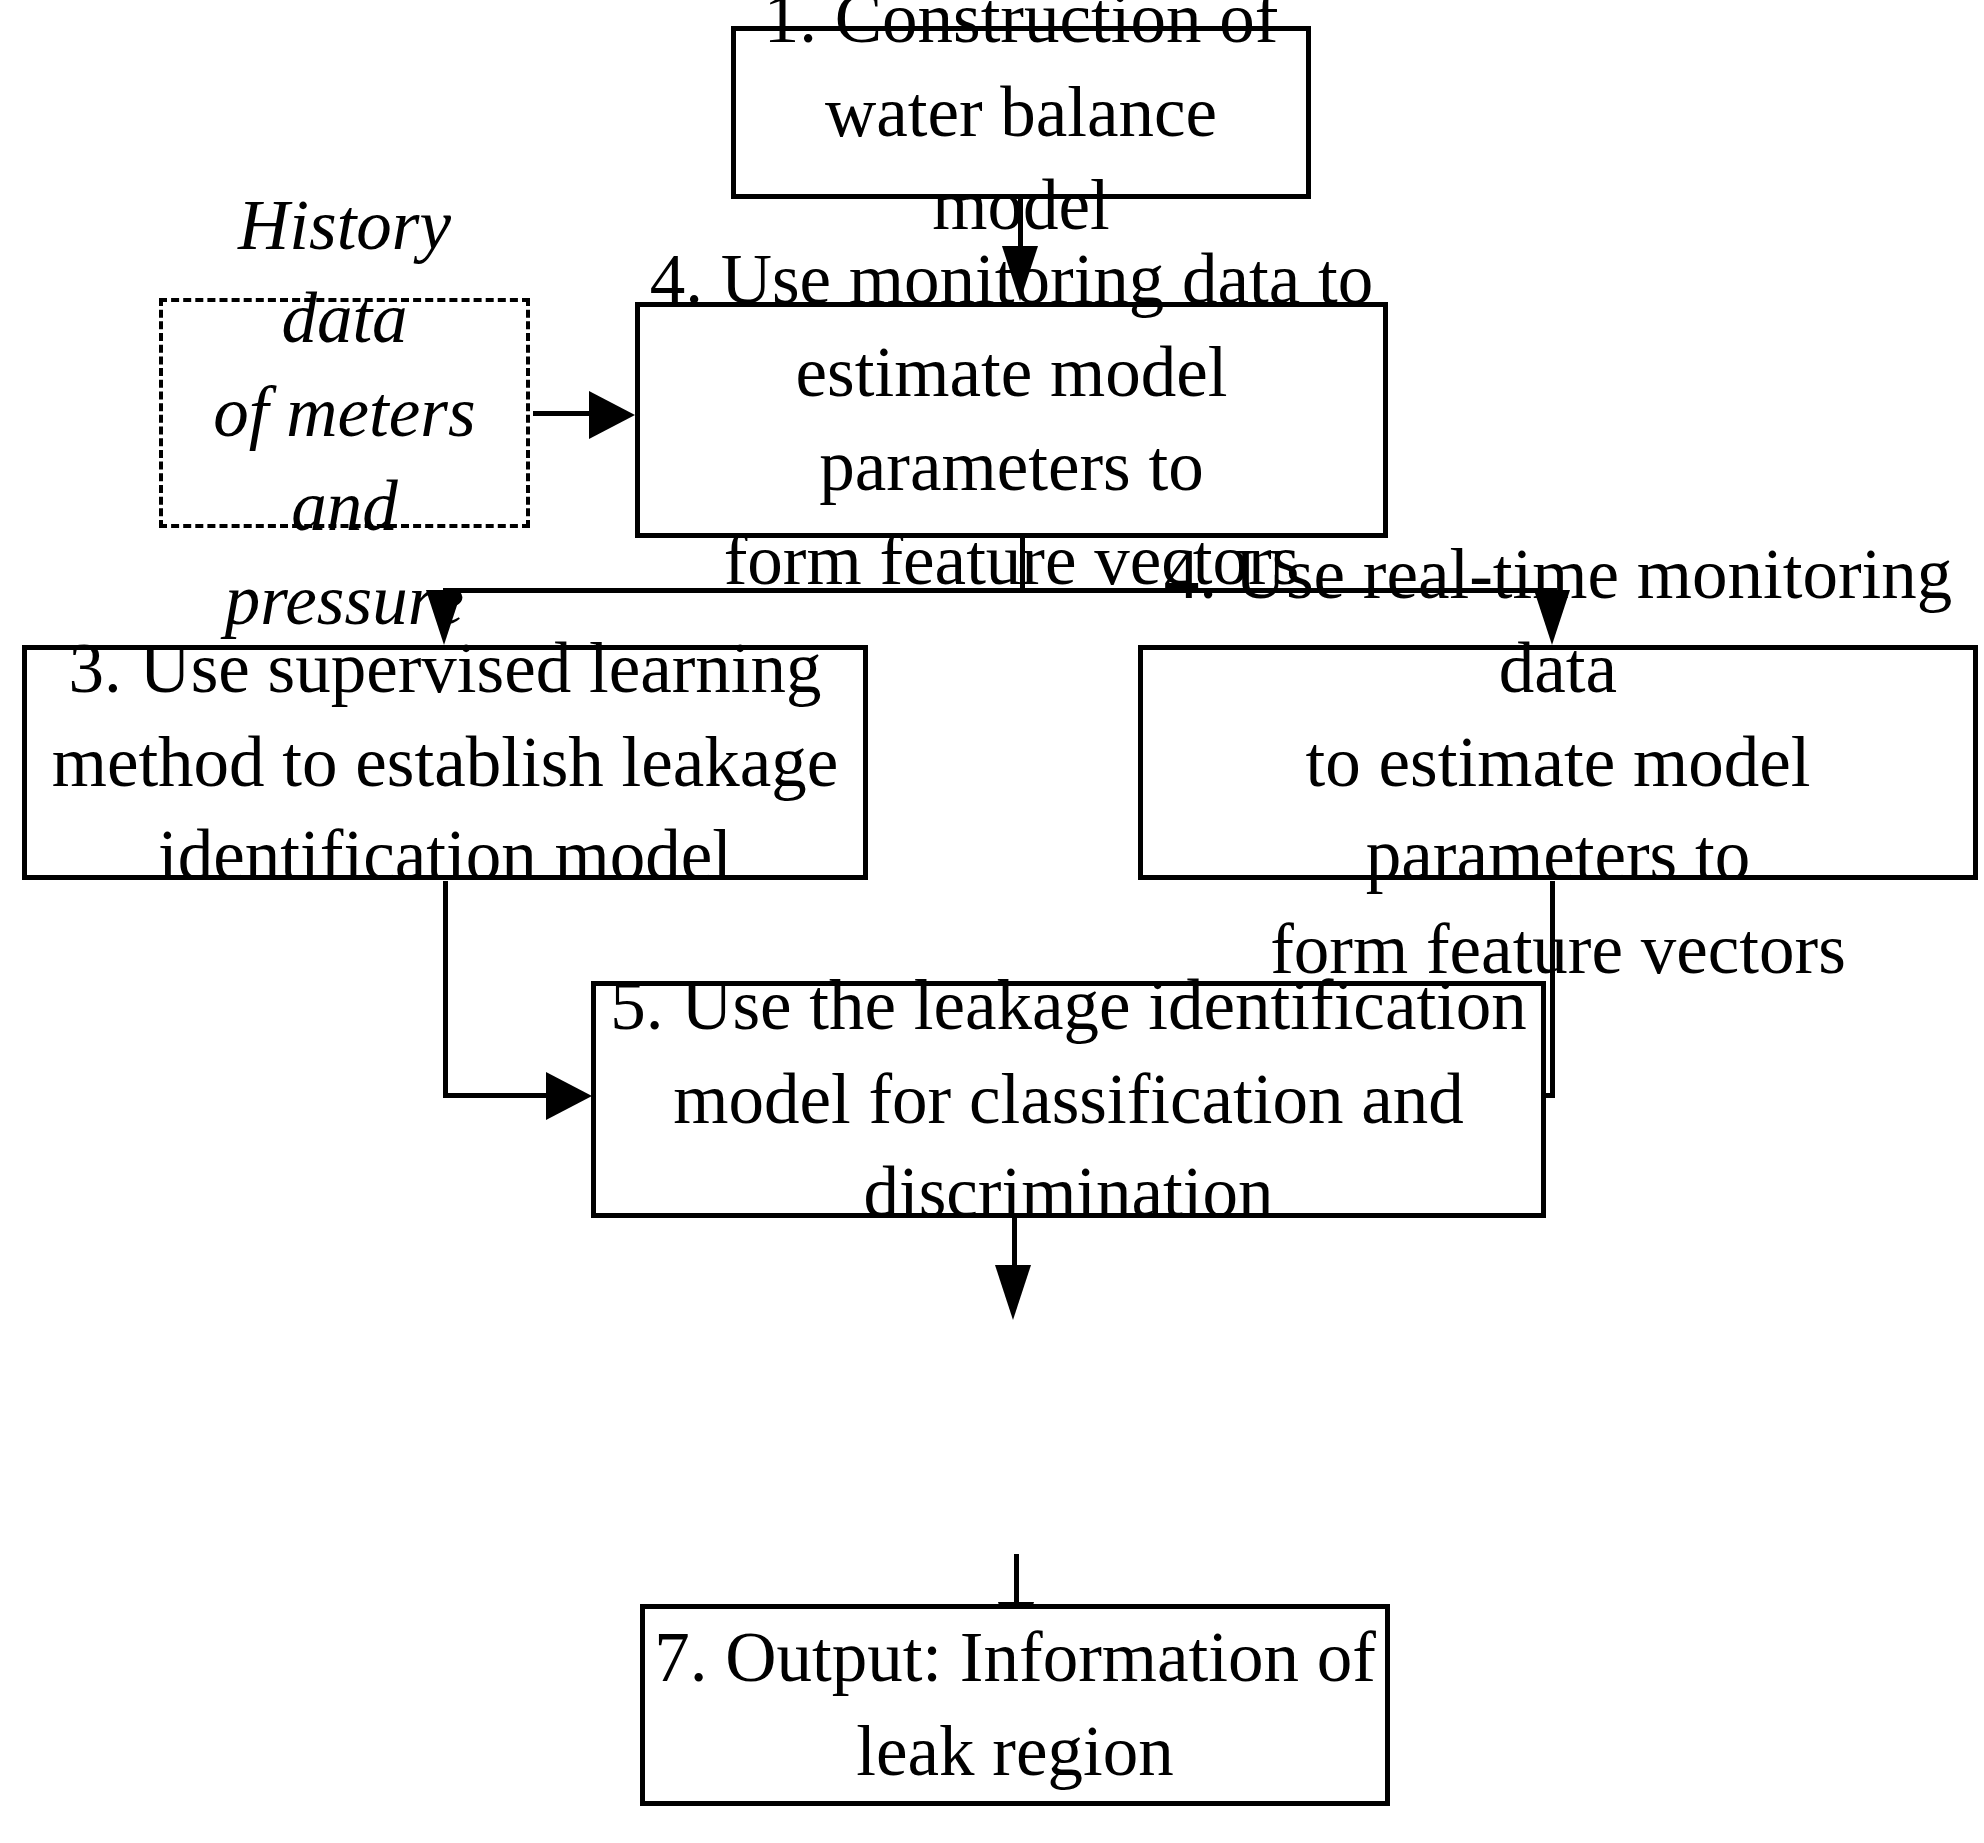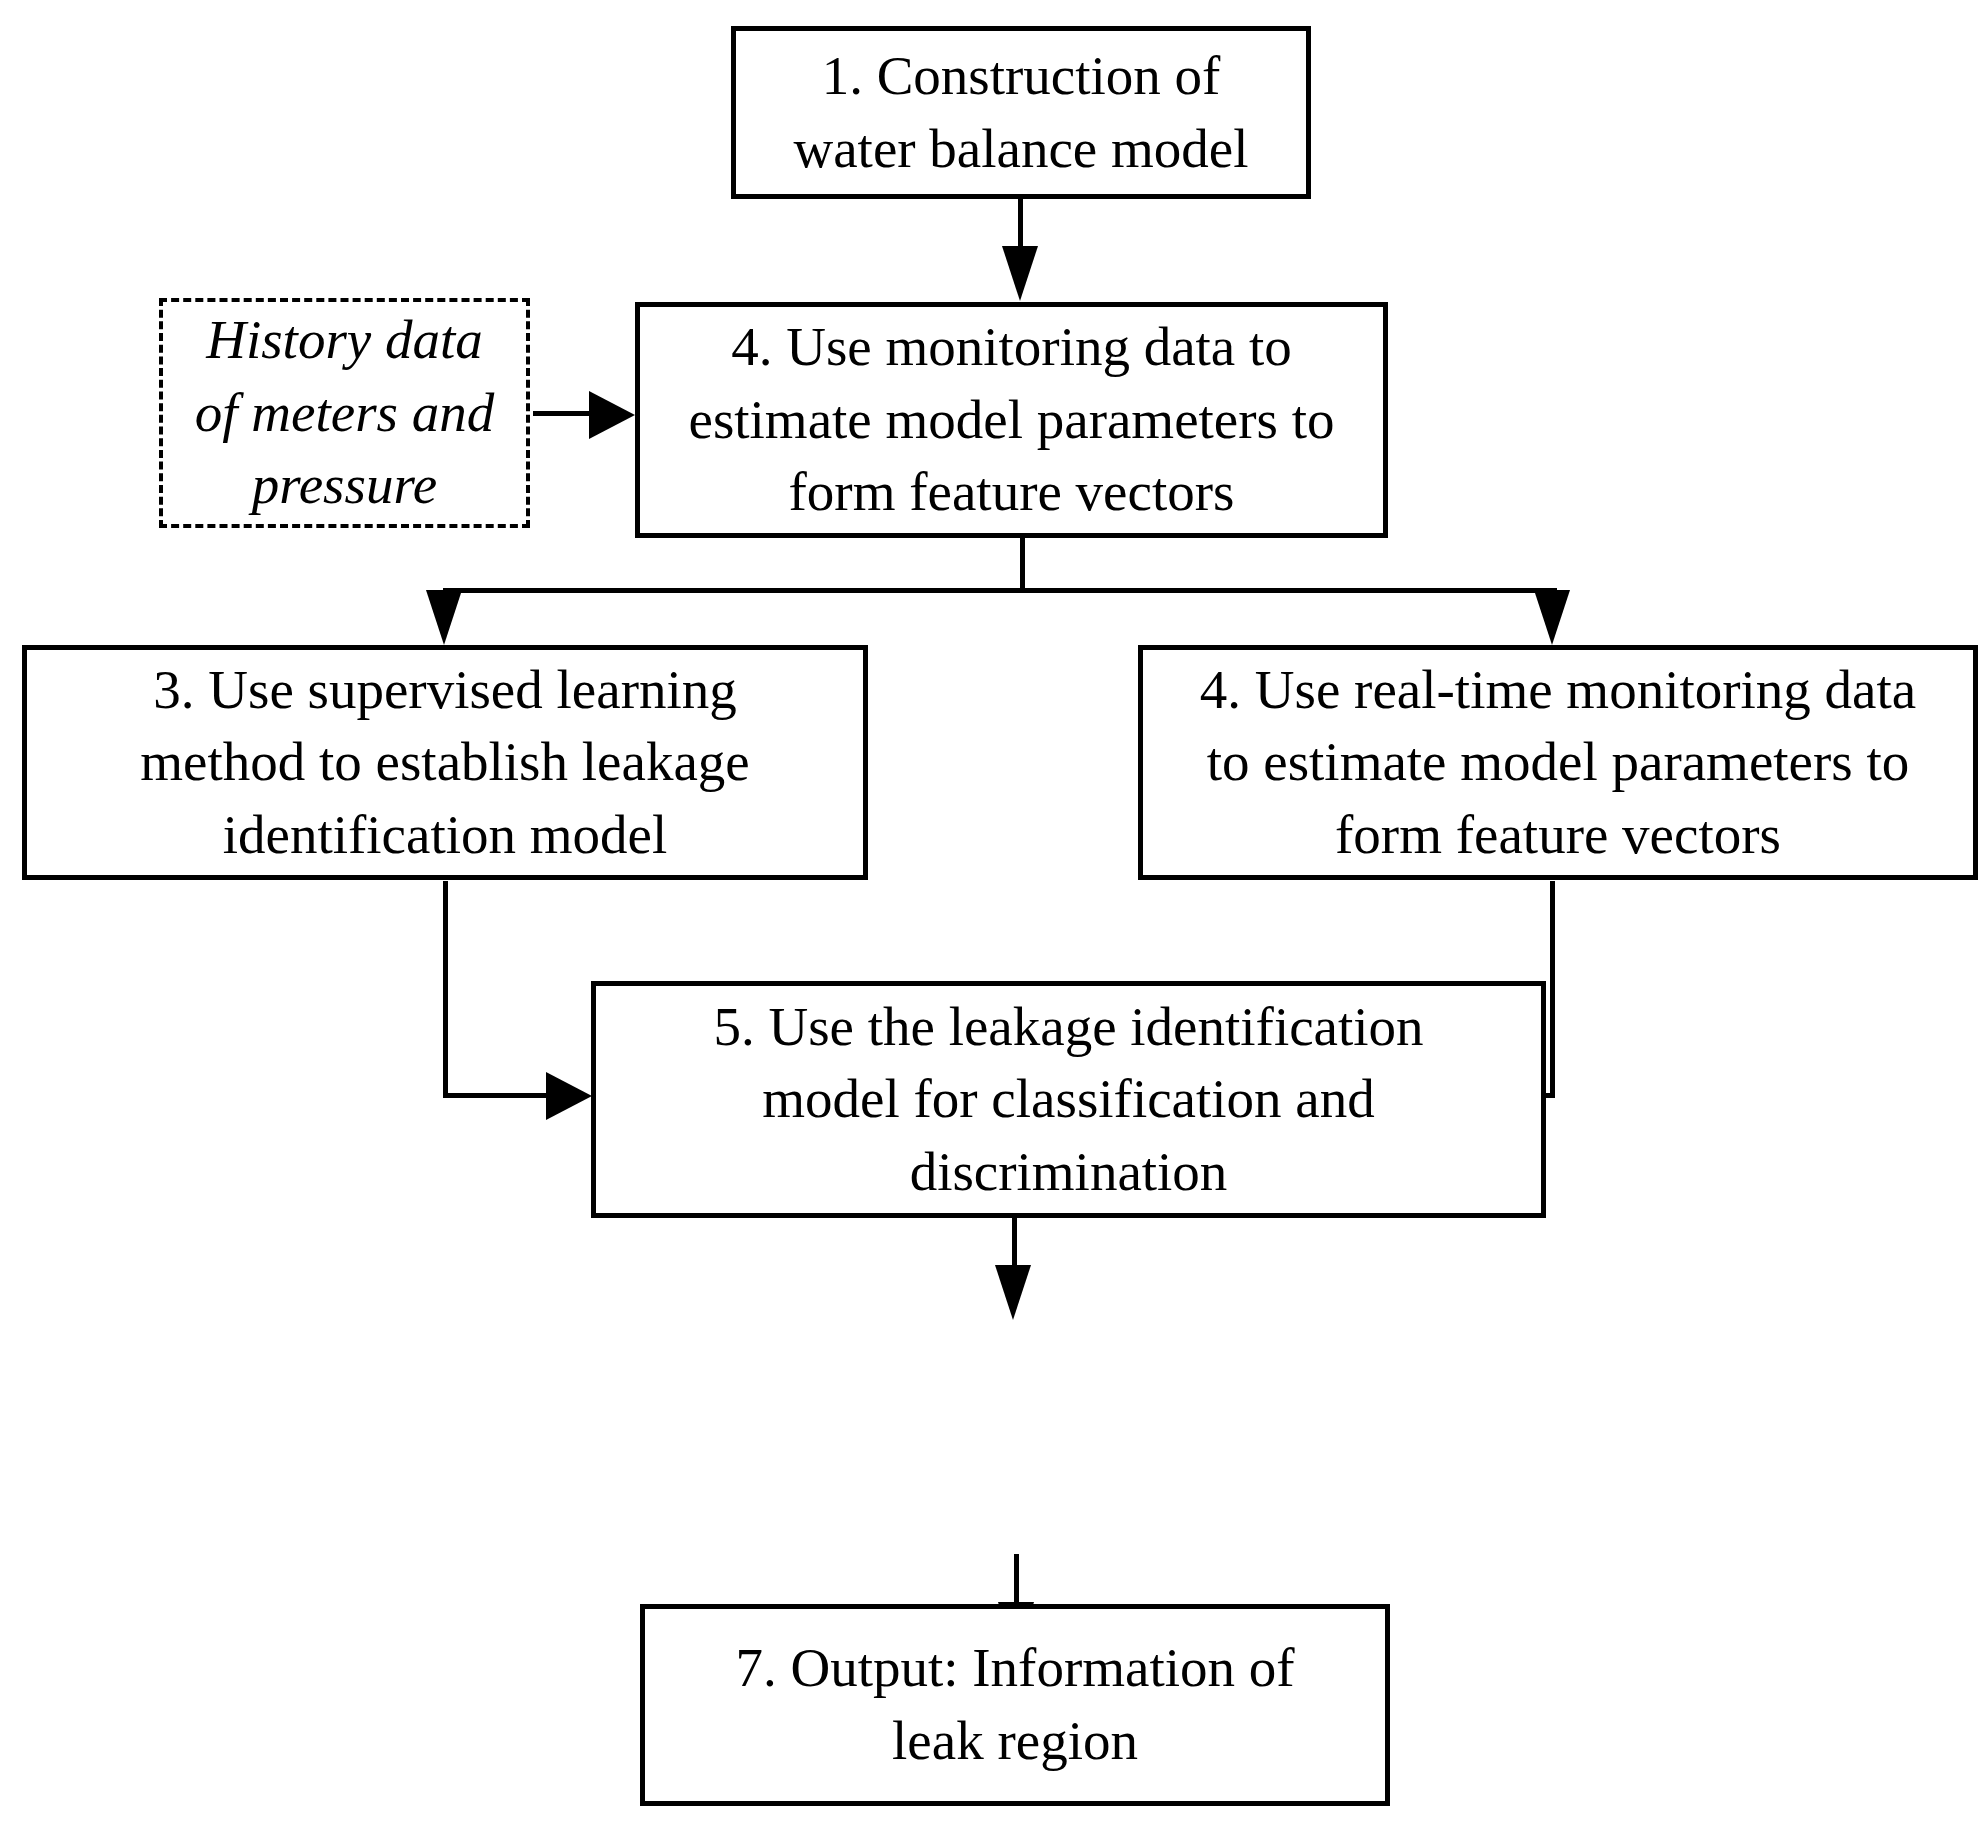--- a/index.html
+++ b/index.html
@@ -17,21 +17,21 @@
   }
   .box {
     position: absolute;
     box-sizing: border-box;
     border: 5.3px solid #000000;
     background: #ffffff;
     display: flex;
     align-items: center;
     justify-content: center;
     text-align: center;
-    font-size: 55px;
+    font-size: 71px;
     line-height: 1.32;
   }
   .box .t {
     white-space: pre-line;
     display: block;
     padding: 0 6.6px;
   }
   .box.dashed {
     border: 4.6px dashed #000000;
   }

